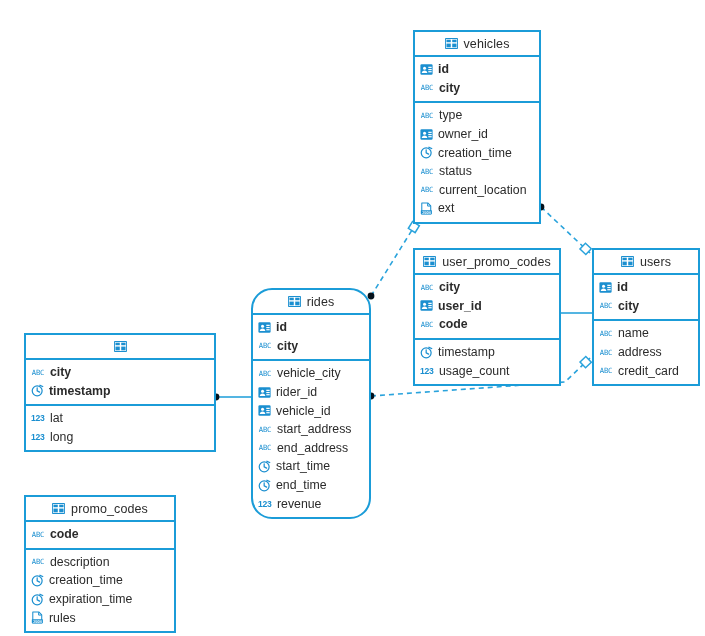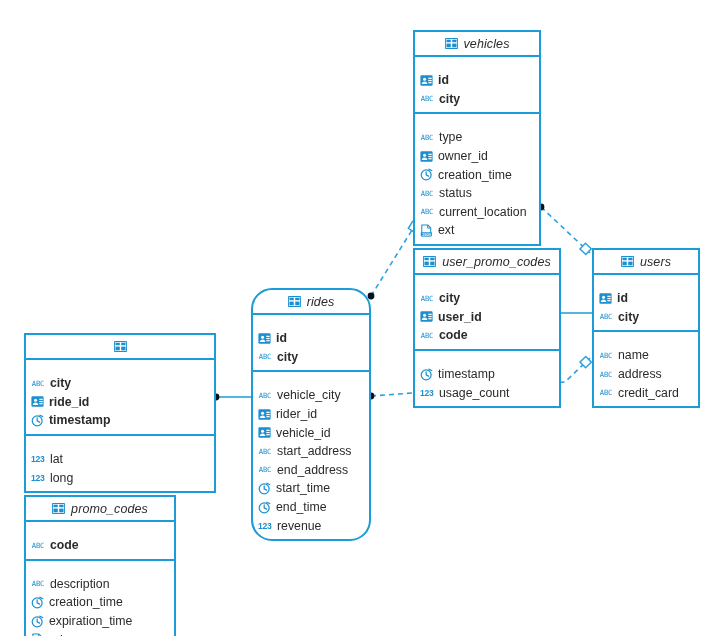--- a/index.html
+++ b/index.html
@@ -21,23 +21,23 @@
   }
   .tbl-header{
     height:25px;
     display:flex;align-items:center;justify-content:center;
     gap:6px;
     border-bottom:2px solid #1b9cd8;
     box-sizing:border-box;
     padding:0 6px;
   }
   .tbl-title{
-    font-size:12.5px;color:#2b2b2b;white-space:nowrap;letter-spacing:.1px;font-style:italic;
-  }
-  .sec{box-sizing:border-box;padding:14px 0 4px 0;}
+    font-size:12.5px;color:#2b2b2b;white-space:nowrap;letter-spacing:.1px;
+  }
+  .sec{box-sizing:border-box;padding:3px 0 4px 0;}
   .sec.pk{border-bottom:2px solid #1b9cd8;}
   .col{
     display:flex;align-items:center;gap:5px;
     height:18.6px;padding:0 5px;box-sizing:border-box;
     font-size:12.3px;color:#2b2b2b;white-space:nowrap;
   }
   .col.key{font-weight:bold;}
 
   
   .ico{flex:0 0 auto;width:13px;height:13px;display:block;}
@@ -376,33 +376,20 @@
           </span>
         </div>
         <div class="sec pk">
           <div class="col key">
             <span class="abc">ABC</span>
             <span>city</span>
           </div>
           <div class="col key">
             <span class="ico">
               <svg viewBox="0 0 16 16">
-                <rect x="0.5" y="1.5" width="15" height="13" rx="1.5" fill="#1b8fd0"></rect>
-                <circle cx="5.6" cy="6.4" r="1.9" fill="#ffffff"></circle>
-                <path d="M2.2 12.2c0-2 1.6-3.1 3.4-3.1s3.4 1.1 3.4 3.1z" fill="#ffffff"></path>
-                <rect x="10.2" y="4.6" width="4.2" height="1.5" fill="#ffffff"></rect>
-                <rect x="10.2" y="7.3" width="4.2" height="1.5" fill="#ffffff"></rect>
-                <rect x="10.2" y="10.0" width="4.2" height="1.5" fill="#ffffff"></rect>
-              </svg>
-            </span>
-            <span>ride_id</span>
-          </div>
-          <div class="col key">
-            <span class="ico">
-              <svg viewBox="0 0 16 16">
                 <circle cx="7.6" cy="8.4" r="6.1" fill="none" stroke="#1b8fd0" stroke-width="1.5"></circle>
                 <path d="M7.6 4.6 L7.6 8.4 L10.6 10.0" fill="none" stroke="#1b8fd0" stroke-width="1.5" stroke-linecap="round"></path>
                 <path d="M11.0 1.6 L14.4 3.1" fill="none" stroke="#1b8fd0" stroke-width="1.6" stroke-linecap="round"></path>
               </svg>
             </span>
             <span>timestamp</span>
           </div>
         </div>
         <div class="sec">
           <div class="col">

